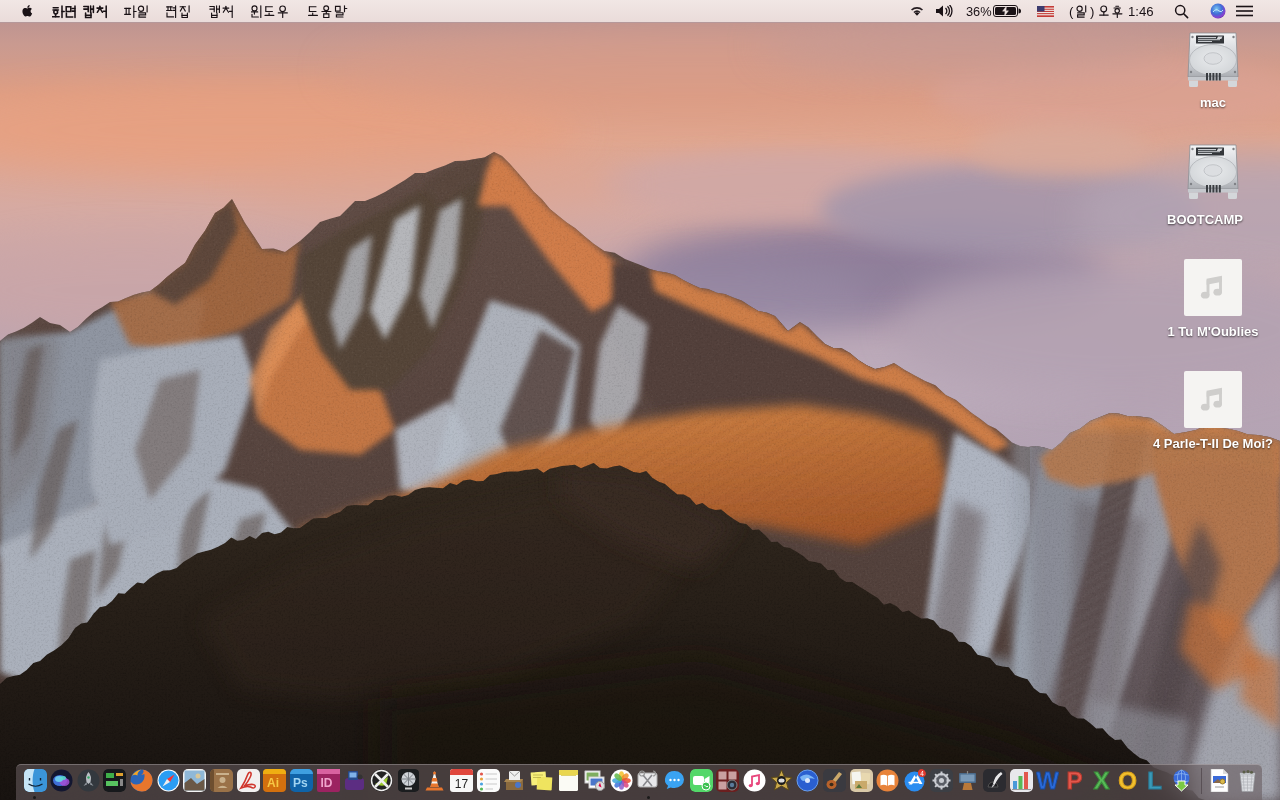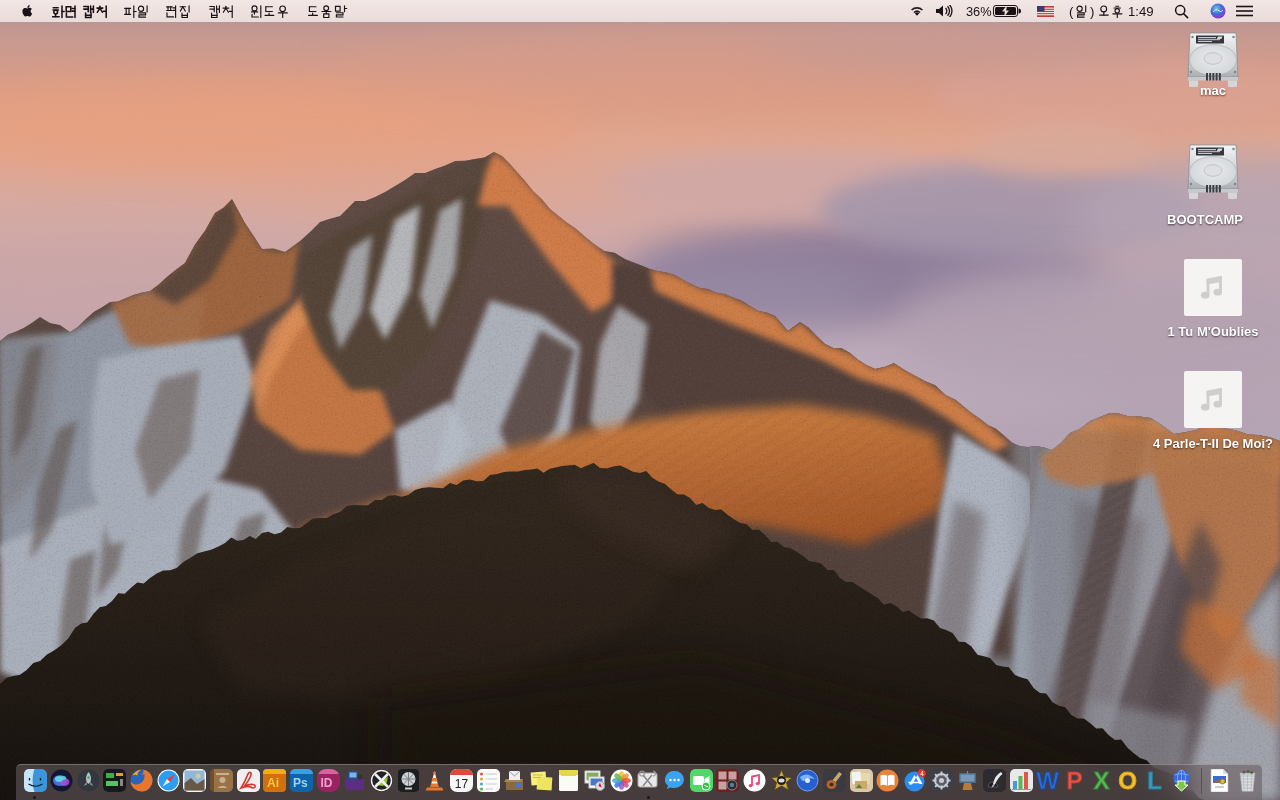--- a/index.html
+++ b/index.html
@@ -357,21 +357,21 @@
         </g>
         <g transform="translate(13.4,0)">
           <path d="M3.4 0.7 H6.2"></path>
           <path d="M1.6 2.5 H8"></path>
           <path d="M0.5 8.3 H9.5"></path>
           <path d="M4.9 8.3 V12"></path>
           <circle cx="4.8" cy="5.3" r="2.2"></circle>
         </g>
       </g>
     </svg>
-    <span style="position:absolute;left:1128px;top:4px;font:13.2px 'Liberation Sans',sans-serif;color:#1a1216">1:49</span>
+    <span style="position:absolute;left:1128px;top:4px;font:13.2px 'Liberation Sans',sans-serif;color:#1a1216">1:46</span>
     <svg style="position:absolute;left:1174px;top:4px" width="15" height="15" viewBox="0 0 15 15">
       <circle cx="6.2" cy="6.2" r="4.6" fill="none" stroke="#1a1216" stroke-width="1.5"></circle>
       <path d="M9.7 9.7 L13.6 13.6" stroke="#1a1216" stroke-width="1.6" stroke-linecap="round"></path>
     </svg>
     <svg style="position:absolute;left:1210px;top:3px" width="16" height="16" viewBox="0 0 16 16">
       <defs>
         <radialGradient id="sirig" cx="0.4" cy="0.35" r="0.8">
           <stop offset="0" stop-color="#7ac3f0"></stop>
           <stop offset="0.45" stop-color="#3f6ed6"></stop>
           <stop offset="0.75" stop-color="#8a3fd0"></stop>
@@ -424,21 +424,21 @@
 <g fill="#3a3d41">
         <rect x="24" y="42" width="2" height="7.5"></rect>
         <rect x="27.2" y="42" width="2" height="7.5"></rect>
         <rect x="30.4" y="42" width="2" height="7.5"></rect>
         <rect x="33.6" y="42" width="2" height="7.5"></rect>
         <rect x="36.8" y="42" width="2" height="7.5"></rect>
       </g>
 <path d="M7 49.5 h9 v5 a1.5 1.5 0 0 1 -1.5 1.5 h-6 a1.5 1.5 0 0 1 -1.5 -1.5 Z" fill="#d4d7da"></path>
 <path d="M46 49.5 h9 v5 a1.5 1.5 0 0 1 -1.5 1.5 h-6 a1.5 1.5 0 0 1 -1.5 -1.5 Z" fill="#d4d7da"></path>
 </svg></div>
-<div class="dlabel" style="left:1153px;top:84px;width:120px">mac</div>
+<div class="dlabel" style="left:1153px;top:96px;width:120px">mac</div>
 <div style="position:absolute;left:1182px;top:143px"><svg width="62" height="58" viewBox="0 0 62 58">
 <defs>
         <linearGradient id="hddg" x1="0" y1="0" x2="0" y2="1">
 <stop offset="0" stop-color="#f4f5f6"></stop>
           <stop offset="0.3" stop-color="#dfe1e4"></stop>
           <stop offset="0.75" stop-color="#c6c9ce"></stop>
           <stop offset="1" stop-color="#aaadb2"></stop>
         </linearGradient>
 <radialGradient id="hddtop" cx="0.5" cy="0.45" r="0.75">
           <stop offset="0" stop-color="#e9ebed"></stop>
@@ -550,21 +550,21 @@
     <div class="di" style="left:263.4px;border-radius:4px;"><svg width="23" height="23" viewBox="0 0 23 23">
         <rect width="23" height="23" rx="2" fill="#d3700e"></rect>
         <rect width="23" height="5" fill="#efae12"></rect>
         <text x="4" y="18" font-family="Liberation Sans" font-size="12" font-weight="bold" fill="#f7c844">Ai</text>
       </svg></div>
     <div class="di" style="left:290.0px;border-radius:5px;"><svg width="23" height="23" viewBox="0 0 23 23">
         <rect width="23" height="23" rx="2" fill="#0f63a8"></rect>
         <rect width="23" height="5" fill="#3e9fe0"></rect>
         <text x="3" y="18" font-family="Liberation Sans" font-size="12" font-weight="bold" fill="#9fd4f2">Ps</text>
       </svg></div>
-    <div class="di" style="left:316.6px;border-radius:9px;"><svg width="23" height="23" viewBox="0 0 23 23">
+    <div class="di" style="left:316.6px;border-radius:0;"><svg width="23" height="23" viewBox="0 0 23 23">
         <rect width="23" height="23" rx="2" fill="#9c2361"></rect>
         <rect width="23" height="5" fill="#d861a0"></rect>
         <text x="3.5" y="18" font-family="Liberation Sans" font-size="12" font-weight="bold" fill="#f0a4cd">ID</text>
       </svg></div>
     <div class="di" style="left:343.3px;border-radius:5px;"><svg width="23" height="23" viewBox="0 0 23 23">
         <rect x="2" y="9" width="19" height="12" rx="3" fill="#5c2d82"></rect>
         <rect x="5" y="2" width="10" height="9" rx="1" fill="#274a8c"></rect>
         <rect x="6.5" y="3.5" width="7" height="5" fill="#7fb2e8"></rect>
         <circle cx="17" cy="8" r="2.5" fill="#333"></circle>
       </svg></div>
@@ -581,21 +581,21 @@
           <path d="M11.5 3 V17 M4.5 10 H18.5 M6.6 5.1 L16.4 14.9 M16.4 5.1 L6.6 14.9"></path>
         </g>
         <rect x="8" y="18.5" width="7" height="2" fill="#ccc"></rect>
       </svg></div>
     <div class="di" style="left:423.2px;border-radius:5px;"><svg width="23" height="23" viewBox="0 0 23 23">
         <path d="M11.5 2 L15.5 18 H7.5 Z" fill="#f5f3ef"></path>
         <path d="M9.3 9 h4.4 l0.9 3.5 h-6.2 Z M8.2 14.5 h6.6 l0.9 3.5 h-8.4 Z" fill="#e8762d"></path>
         <path d="M4 18.5 h15 l1.5 3 h-18 Z" fill="#e8762d"></path>
         <circle cx="11.5" cy="4" r="1.5" fill="#e8762d"></circle>
       </svg></div>
-    <div class="di" style="left:449.9px;border-radius:7px;"><svg width="23" height="23" viewBox="0 0 23 23">
+    <div class="di" style="left:449.9px;border-radius:1px;"><svg width="23" height="23" viewBox="0 0 23 23">
         <rect width="23" height="23" rx="3" fill="#f7f7f7"></rect>
         <rect width="23" height="6" rx="3" fill="#e0473d"></rect>
         <rect y="4" width="23" height="2" fill="#e0473d"></rect>
         <text x="11.5" y="19" text-anchor="middle" font-family="Liberation Sans" font-size="12" fill="#222">17</text>
       </svg></div>
     <div class="di" style="left:476.5px;border-radius:5px;"><svg width="23" height="23" viewBox="0 0 23 23">
         <rect width="23" height="23" rx="3" fill="#fbfbfb"></rect>
         <circle cx="4.5" cy="5" r="1.6" fill="#e2574c"></circle>
         <circle cx="4.5" cy="10" r="1.6" fill="#e8a23e"></circle>
         <circle cx="4.5" cy="15" r="1.6" fill="#4aa3e0"></circle>

